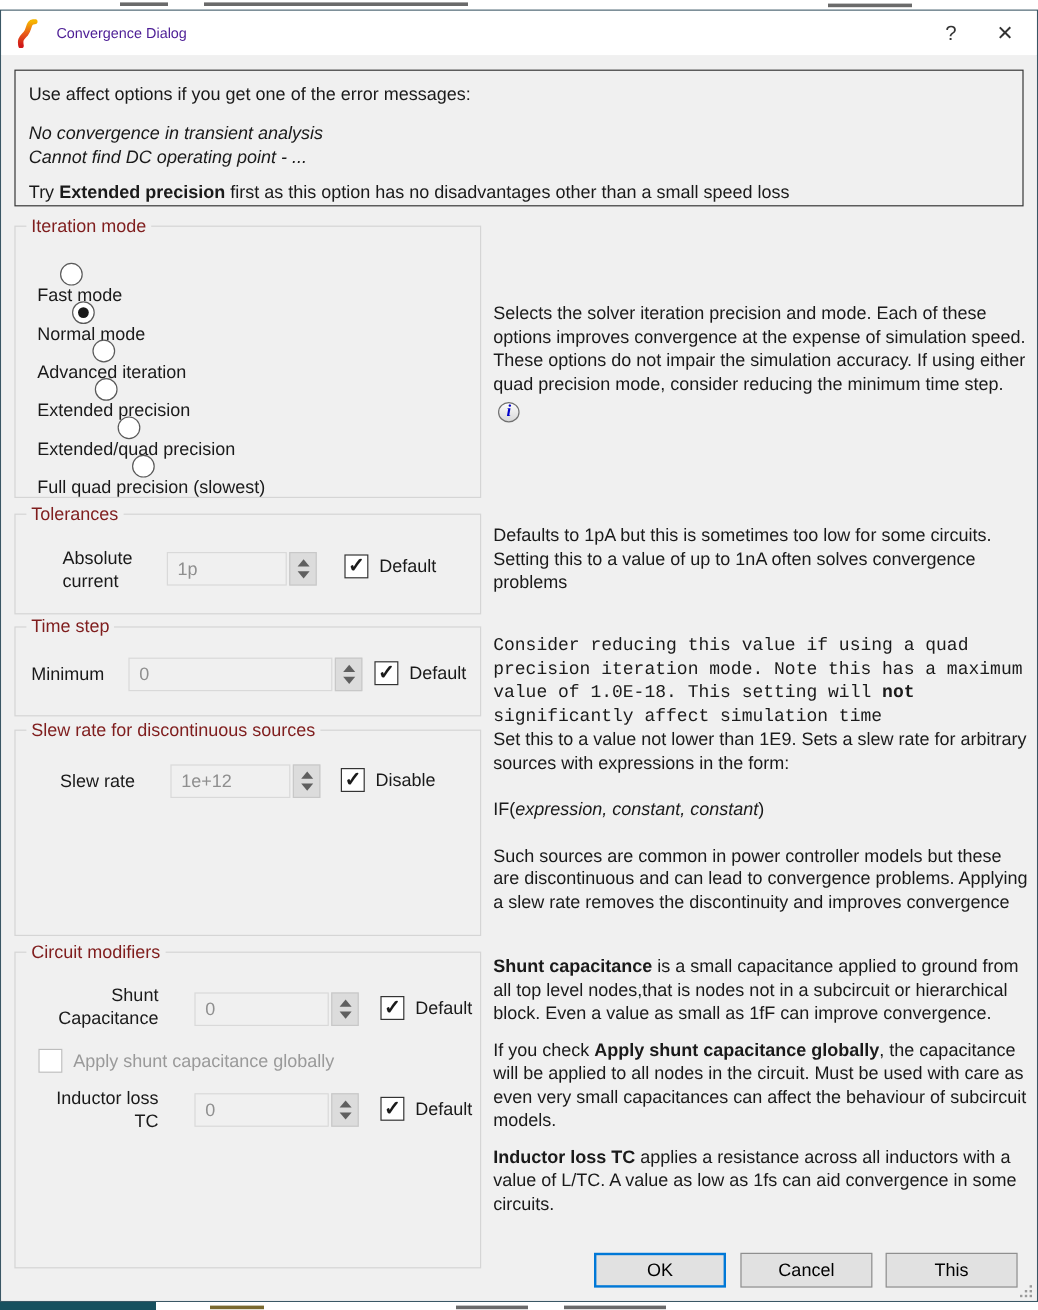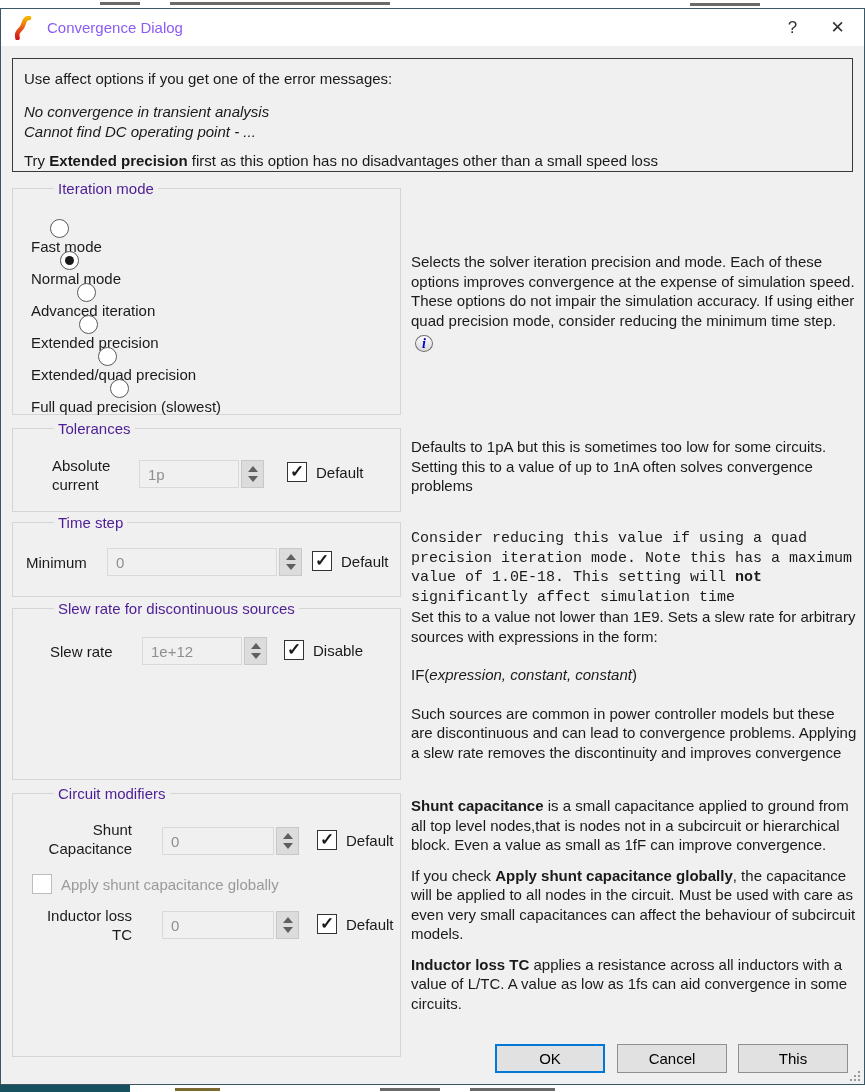--- a/index.html
+++ b/index.html
@@ -8,35 +8,35 @@
 
   
   .strip-dash { position:absolute; background:#6a6a6a; height:3px; }
   .bottom-teal { position:absolute; left:0; bottom:0; width:130px; height:7px; background:#17505f; }
 
   .dialog { position:absolute; top:8px; left:0; right:0; bottom:7px; border:1px solid #3a5765; background:#f0f0f0; display:flex; flex-direction:column; }
 
   
   .titlebar { height:37px; background:#ffffff; display:flex; align-items:center; padding:0 4px 0 12px; flex:0 0 auto; }
   .app-icon { width:22px; height:24px; margin-right:12px; }
-  .title-text { font-size:15px; color:#8b5cf6; }
+  .title-text { font-size:12px; color:#4c1d95; }
   .titlebar-spacer { flex:1; }
   .tb-btn { width:45px; height:30px; display:flex; align-items:center; justify-content:center; font-size:17px; color:#333; cursor:default; }
 
   .body { position:relative; flex:1; background:#f0f0f0; font-size:15px; color:#1a1a1a; }
 
   
   .info-box { position:absolute; left:11px; top:12px; width:841px; height:114px; border:1px solid #383838; padding:10px 11px; line-height:20px; }
   .info-box .err { font-style:italic; }
   .sp-sm { height:13px; }
   .sp-xs { height:9px; }
 
   
   .group { position:absolute; left:11px; width:389px; border:1px solid #d5d5d5; }
-  .group-legend { position:absolute; top:-9px; left:9px; background:#f0f0f0; padding:0 4px; font-size:15px; color:#4c1d95; white-space:nowrap;margin-left:32px; }
+  .group-legend { position:absolute; top:-9px; left:9px; background:#f0f0f0; padding:0 4px; font-size:15px; color:#7f1d1d; white-space:nowrap; }
 
   .g-iter { top:142px; height:227px; }
   .g-tol  { top:382px; height:84px; }
   .g-time { top:476px; height:75px; }
   .g-slew { top:562px; height:172px; }
   .g-circ { top:747px; height:264px;text-align:right; }
 
   
   .radio-row { position:absolute; left:18px; display:flex; align-items:center; height:26px;flex-direction:column; }
   .radio { width:19px; height:19px; border:1px solid #5a5a5a; border-radius:50%; background:#fff; margin-right:13px; position:relative; flex:0 0 auto; }

